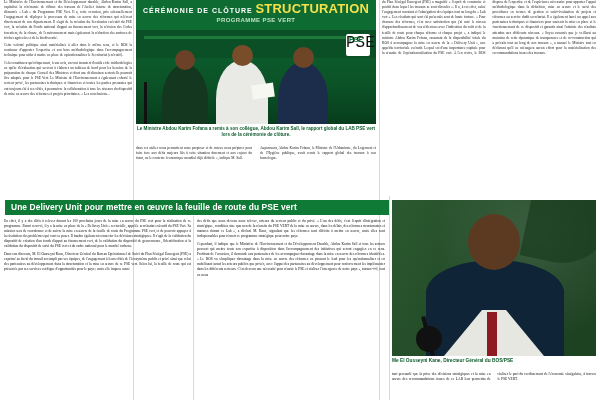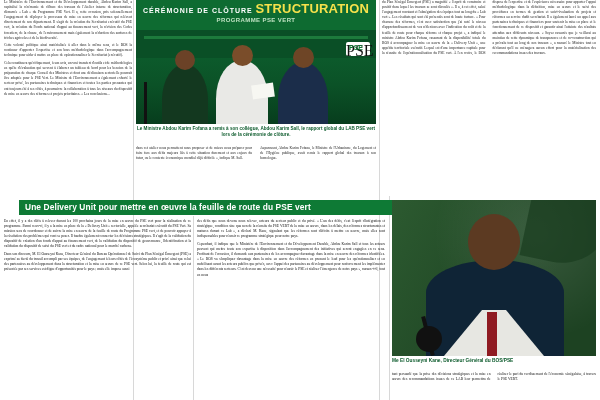--- a/index.html
+++ b/index.html
@@ -26,22 +26,22 @@
     text-align:center;padding-top:2px;box-sizing:border-box;}
   .photo-head .l1{font-size:7px;color:#ffffff;letter-spacing:1px;}
   .photo-head .l2{font-size:13px;color:#f6e14b;}
   .photo-head .l3{font-size:6px;color:#bfe3c2;letter-spacing:.4px;}
   .stage{position:absolute;left:0;top:30px;width:240px;height:94px;
     background:linear-gradient(#0d6330 0%, #0b5227 58%, #073d1d 100%);}
   .banner-strip{position:absolute;left:0;top:0;width:240px;height:28px;
     background:#0a4f26;}
   .banner-strip:after{content:"";position:absolute;left:8px;top:6px;width:224px;height:3px;
     background:#1d7a3c;}
-  .pse-logo{position:absolute;right:6px;top:12px;width:24px;height:14px;
-    background:#ffffff;border-radius:2px;}
+  .pse-logo{position:absolute;right:6px;top:4px;width:24px;height:22px;
+    background:#ffffff;border-radius:2px;font-family:Liberation Mono, monospace;}
   .pse-logo:after{content:"PSE";position:absolute;left:3px;top:2px;
     font-family:"Liberation Sans",sans-serif;font-size:7px;font-weight:bold;color:#0b7a33;}
   .person{position:absolute;bottom:0;border-radius:50% 50% 0 0/60% 60% 0 0;}
   .p1{left:26px;width:46px;height:60px;background:#13381f;}
   .p1 .head{position:absolute;left:13px;top:-14px;width:20px;height:20px;border-radius:50%;background:#6b4227;}
   .p2{left:80px;width:52px;height:64px;background:#e9e9e6;}
   .p2 .head{position:absolute;left:16px;top:-15px;width:21px;height:21px;border-radius:50%;background:#7a4d2a;}
   .p3{left:142px;width:50px;height:62px;background:#1b2d4a;}
   .p3 .head{position:absolute;left:15px;top:-15px;width:21px;height:21px;border-radius:50%;background:#6e4526;}
   .paper{position:absolute;left:116px;bottom:26px;width:22px;height:14px;background:#f7f7f2;transform:rotate(-8deg);}
@@ -55,21 +55,21 @@
     font-size:3.6px;line-height:1.42;text-align:justify;color:#1a1a1a;
     column-count:2;column-gap:8px;}
   .col-mid p{margin:0 0 2.5px 0;}
 
   .col-right{position:absolute;left:382px;top:0;width:214px;height:196px;
     font-size:3.6px;line-height:1.42;text-align:justify;color:#1a1a1a;
     column-count:2;column-gap:7px;}
   .col-right p{margin:0 0 2.5px 0;}
 
   
-  .headline{position:absolute;left:19px;top:200px;width:384px;height:15px;
+  .headline{position:absolute;left:5px;top:200px;width:384px;height:15px;
     background:#0e7a35;color:#ffffff;
     font-family:"Liberation Sans",sans-serif;font-weight:bold;font-size:8.4px;
     line-height:15px;padding-left:6px;box-sizing:border-box;letter-spacing:.1px;}
 
   
   .lower-left{position:absolute;left:4px;top:219px;width:187px;height:177px;
     font-size:3.6px;line-height:1.42;text-align:justify;}
   .lower-left p{margin:0 0 2.6px 0;}
   .lower-mid{position:absolute;left:197px;top:219px;width:188px;height:177px;
     font-size:3.6px;line-height:1.42;text-align:justify;}

